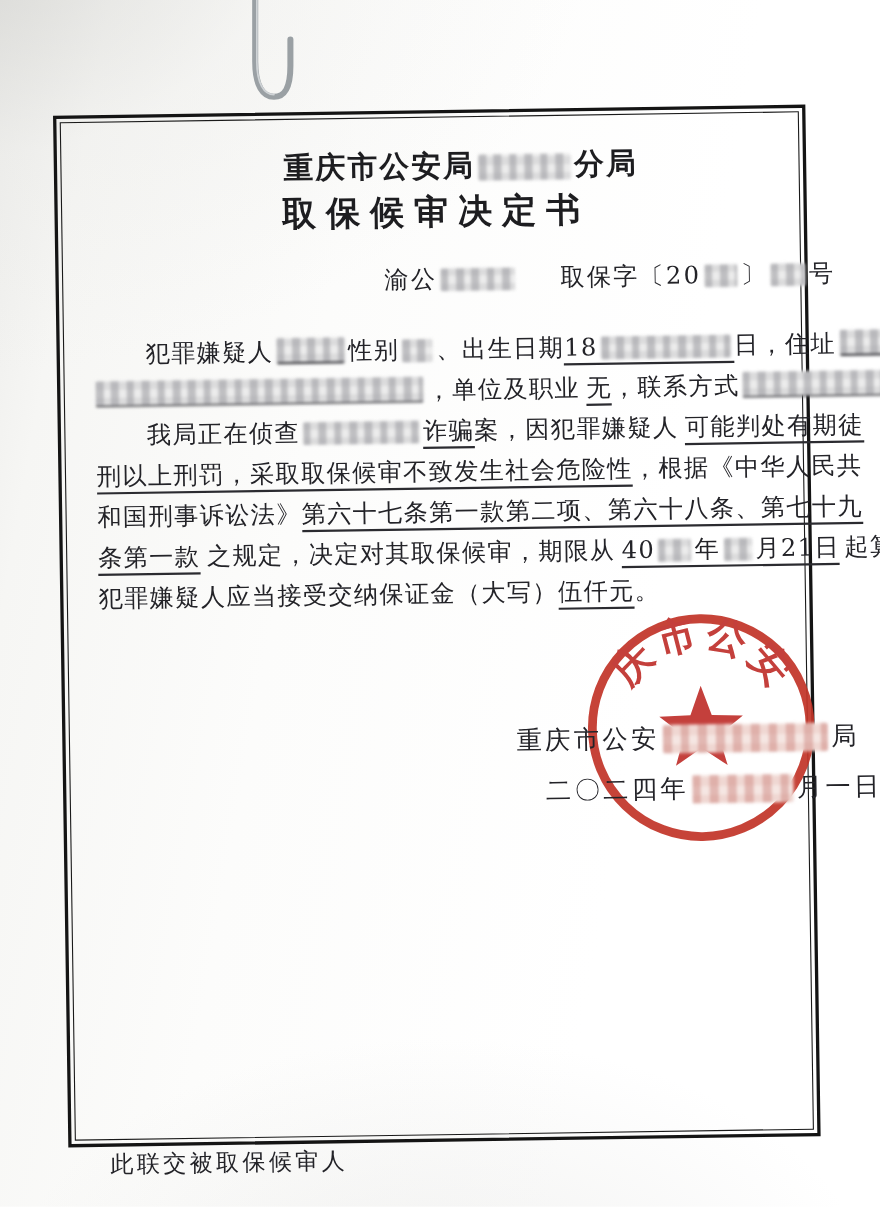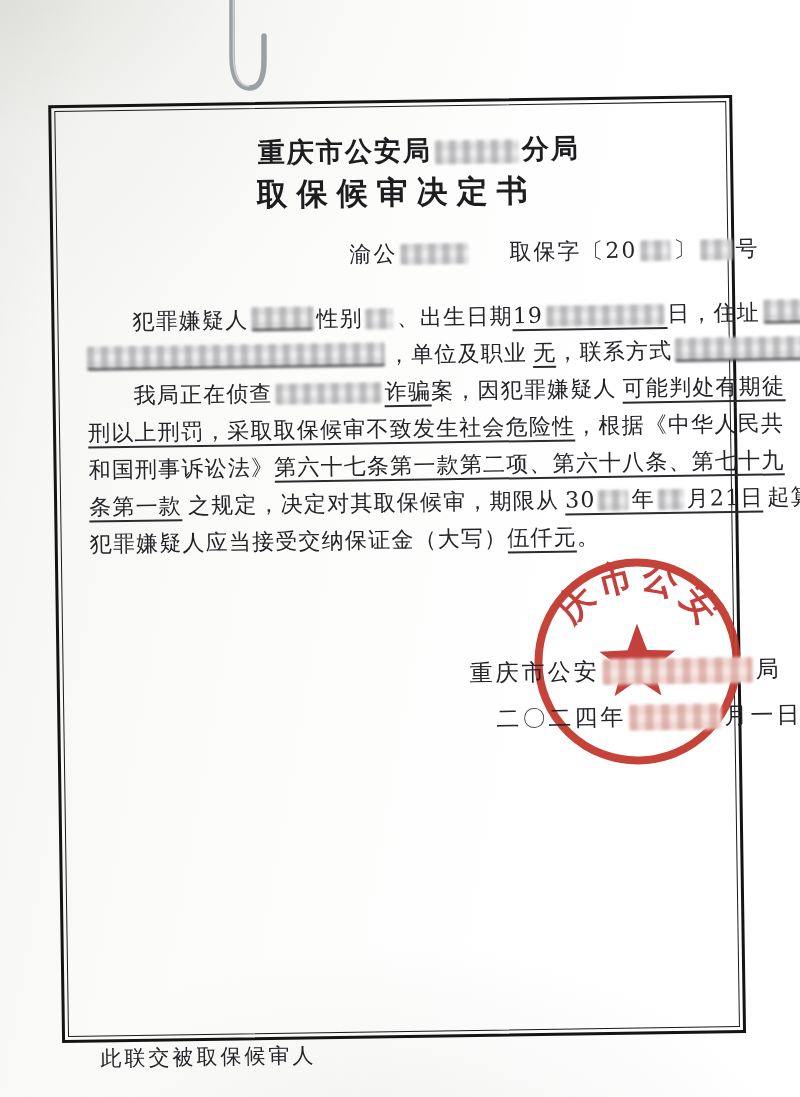--- a/index.html
+++ b/index.html
@@ -60,37 +60,37 @@
     </div>
     <div class="titleline t2">
       <span>取保候审决定书</span>
     </div>
 
     <div class="line docno">
       <span>渝公</span><span class="redact" style="width:68px;"></span><span style="display:inline-block;width:38px;"></span><span>取保字〔20</span><span class="redact" style="width:30px;"></span><span>〕</span><span class="redact" style="width:32px;"></span><span>号</span>
     </div>
 
     <div class="line body-l indent" style="top:200px;">
-      <span>犯罪嫌疑人</span><span class="redact u" style="width:62px;"></span><span>性别</span><span class="redact" style="width:28px;"></span><span>、出生日期</span><span class="u"><span>19</span><span class="redact" style="width:118px;"></span></span><span>日，住址</span><span class="redact u" style="width:56px;"></span>
+      <span>犯罪嫌疑人</span><span class="redact u" style="width:62px;"></span><span>性别</span><span class="redact" style="width:28px;"></span><span>、出生日期</span><span class="u"><span>18</span><span class="redact" style="width:118px;"></span></span><span>日，住址</span><span class="redact u" style="width:56px;"></span>
     </div>
     <div class="line body-l" style="top:237px;">
       <span class="redact u" style="width:298px;margin-left:0;"></span><span>，单位及职业</span><span class="u" style="margin-left:6px;"><span>无</span></span><span>，联系方式</span><span class="redact u" style="width:142px;"></span>
     </div>
 
     <div class="line body-l indent" style="top:274px;">
       <span>我局正在侦查</span><span class="redact" style="width:106px;"></span><span class="u"><span>诈骗</span></span><span>案，因犯罪嫌疑人</span><span class="u" style="margin-left:6px;"><span>可能判处有期徒</span></span>
     </div>
     <div class="line body-l" style="top:311px;">
       <span class="u"><span>刑以上刑罚，采取取保候审不致发生社会危险性</span></span><span>，根据《中华人民共</span>
     </div>
     <div class="line body-l" style="top:348px;">
       <span>和国刑事诉讼法》</span><span class="u"><span>第六十七条第一款第二项、第六十八条、第七十九</span></span>
     </div>
     <div class="line body-l" style="top:385px;">
-      <span class="u"><span>条第一款</span></span><span style="margin-left:6px;">之规定，决定对其取保候审，期限从</span><span class="u" style="margin-left:6px;"><span>30</span><span class="redact" style="width:30px;"></span><span>年</span><span class="redact" style="width:26px;"></span><span>月21日</span></span><span style="margin-left:4px;">起算。</span>
+      <span class="u"><span>条第一款</span></span><span style="margin-left:6px;">之规定，决定对其取保候审，期限从</span><span class="u" style="margin-left:6px;"><span>40</span><span class="redact" style="width:30px;"></span><span>年</span><span class="redact" style="width:26px;"></span><span>月21日</span></span><span style="margin-left:4px;">起算。</span>
     </div>
     <div class="line body-l" style="top:422px;">
       <span>犯罪嫌疑人应当接受交纳保证金（大写）</span><span class="u"><span>伍仟元</span></span><span>。</span>
     </div>
 
     <svg class="seal-svg" width="220" height="220" viewBox="0 0 220 220">
       <circle cx="110" cy="110" r="99" fill="none" stroke="#c23428" stroke-width="8"></circle>
       <polygon points="110,72 119.7,98.7 148,99.6 125.7,117.1 133.5,144.4 110,128.5 86.5,144.4 94.3,117.1 72,99.6 100.3,98.7" fill="#c0302c"></polygon>
       <defs>
           <path id="sealArc" d="M 42,85 A 72,72 0 0 1 178,85" fill="none"></path>

